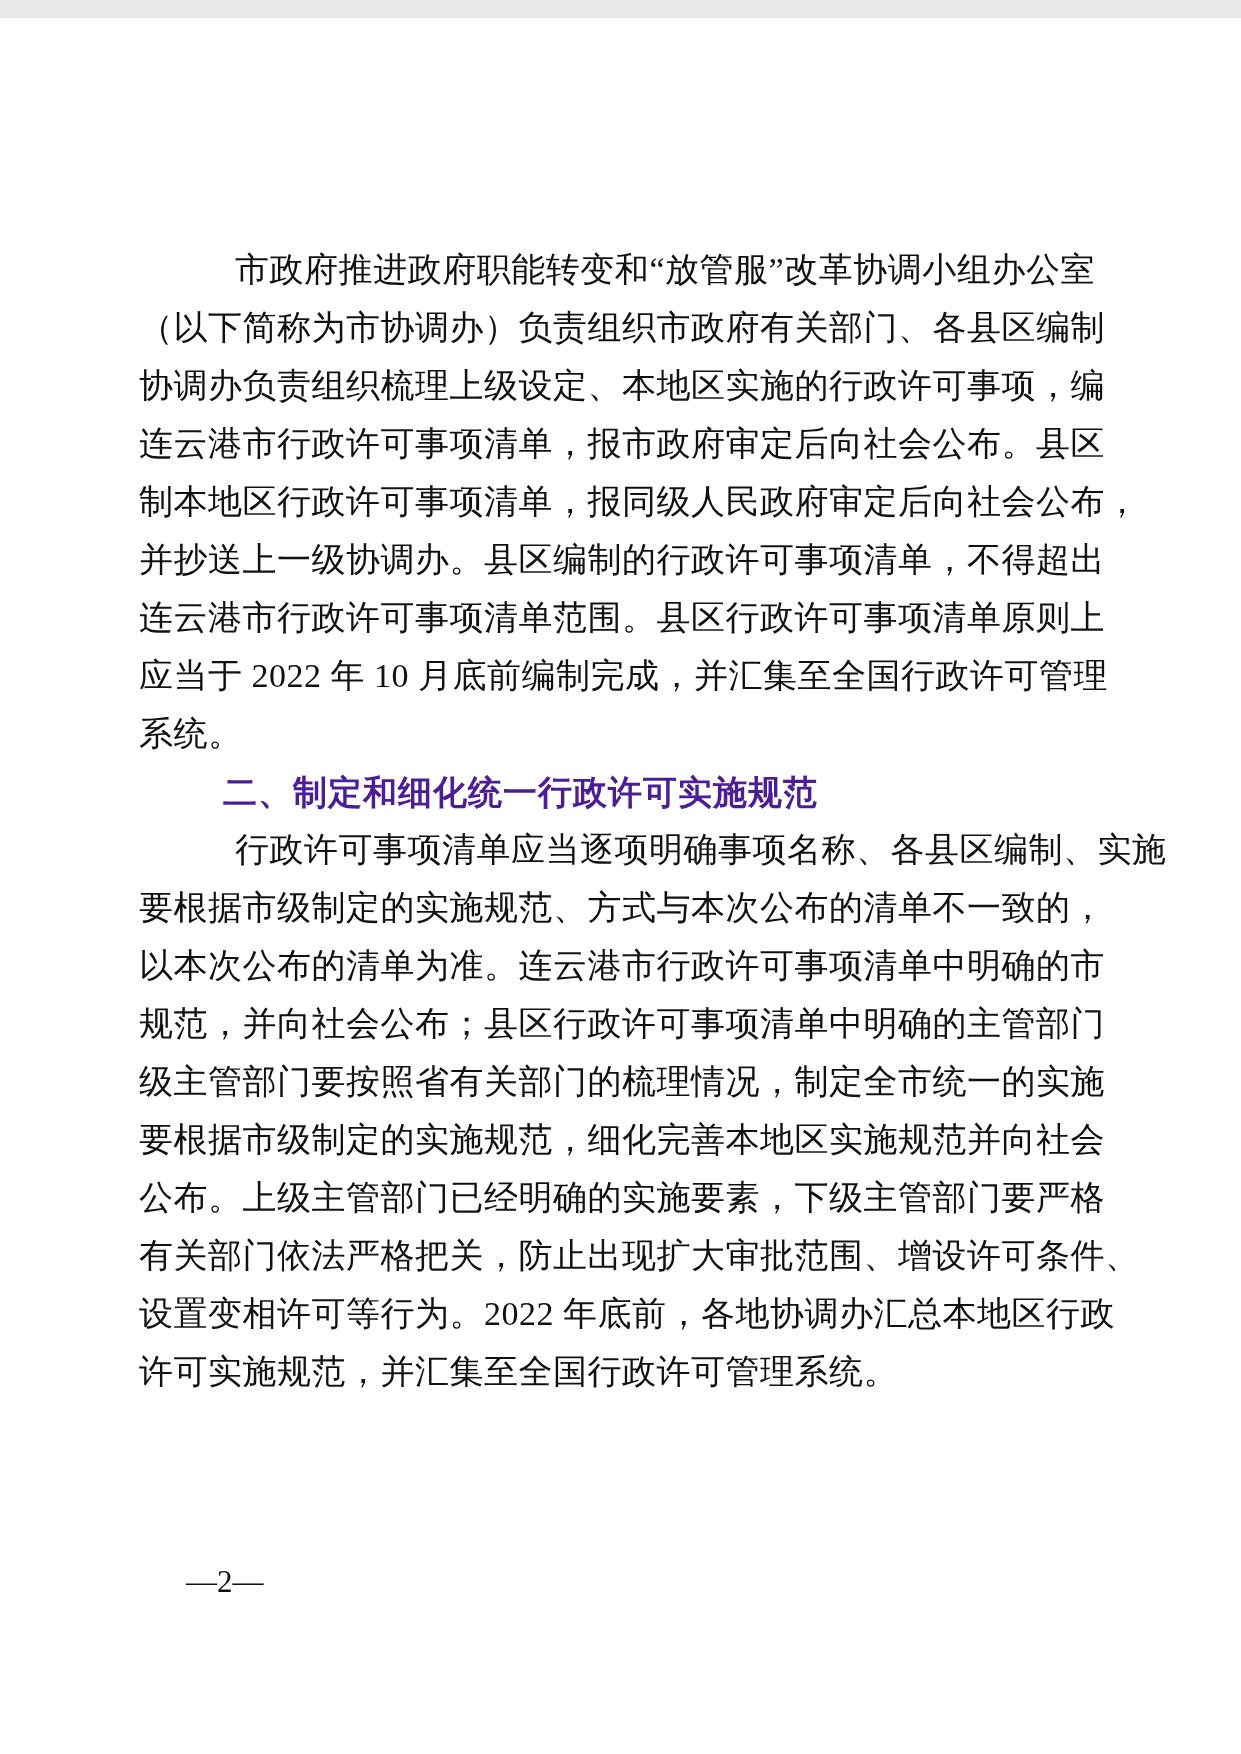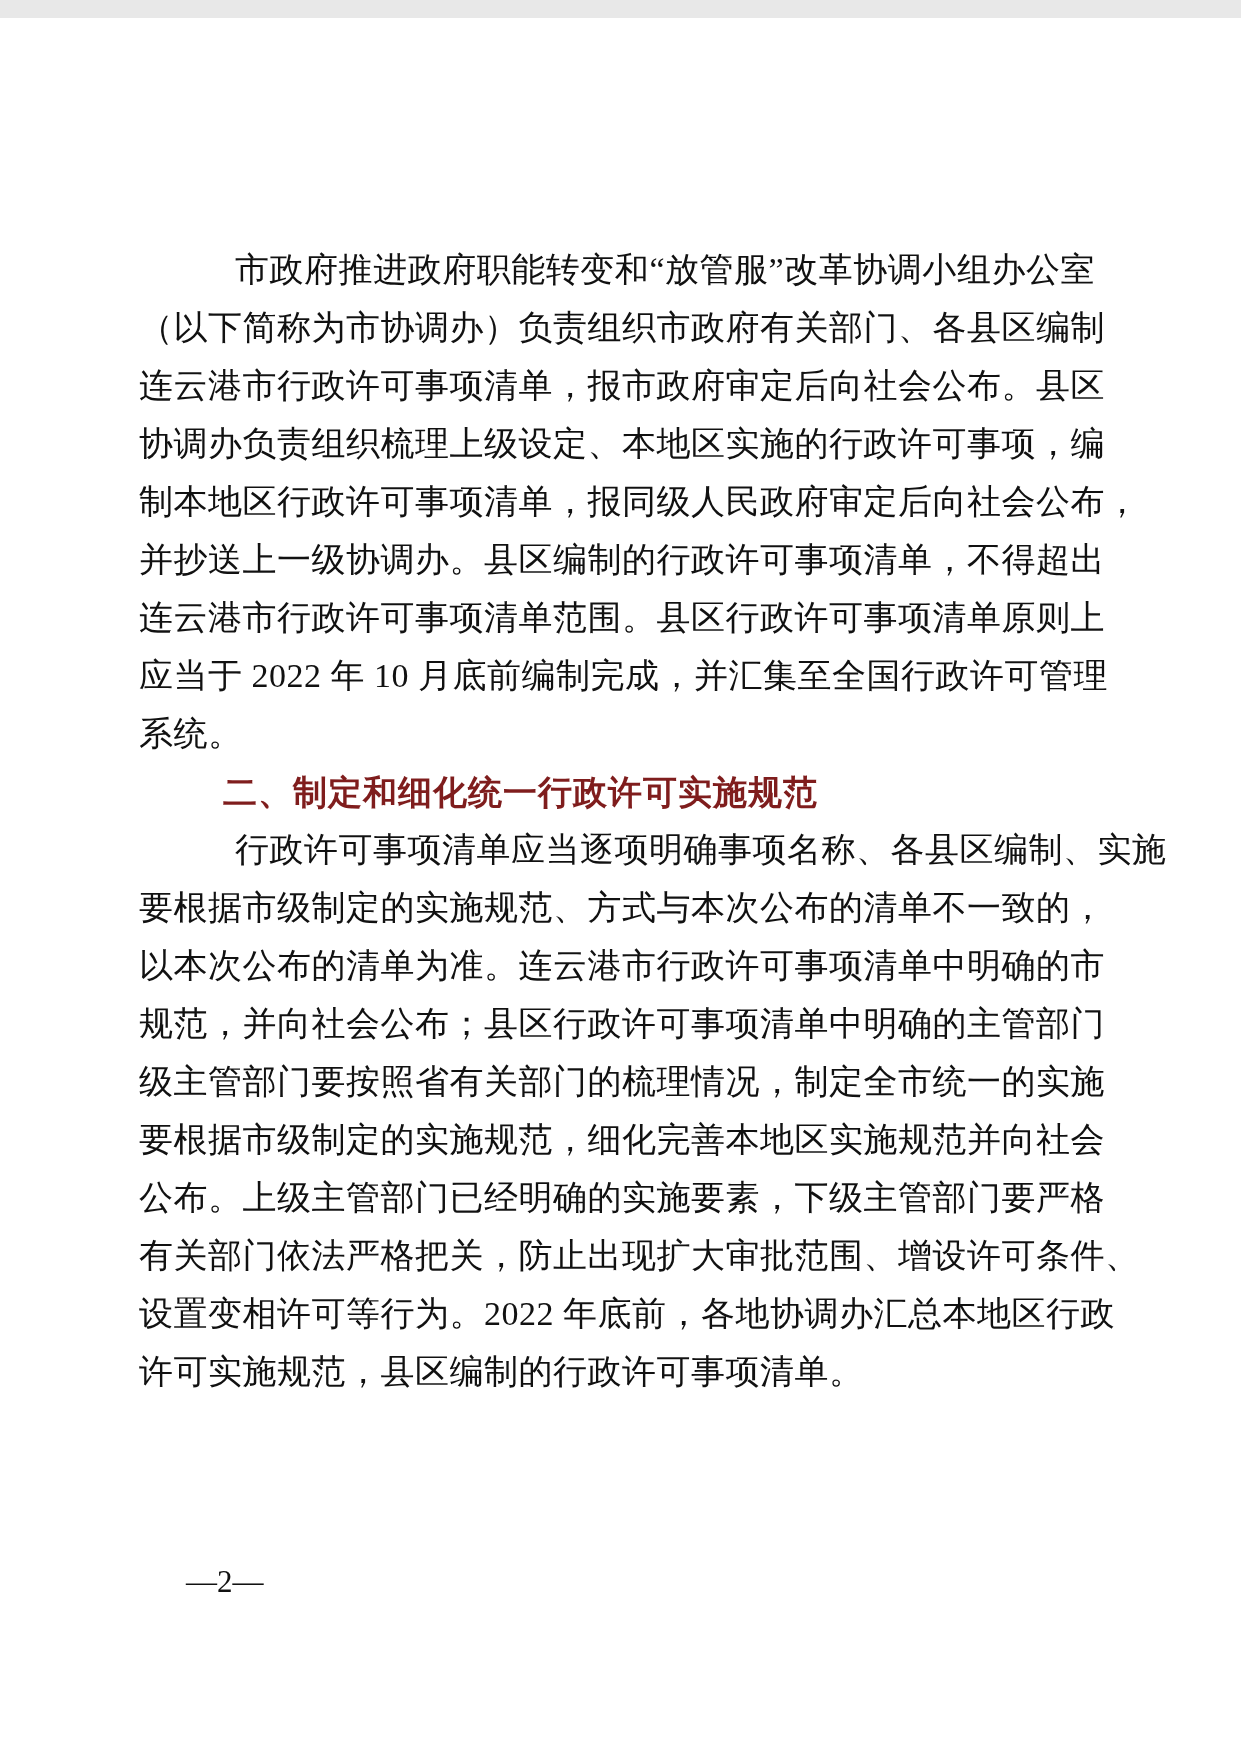--- a/index.html
+++ b/index.html
@@ -38,21 +38,21 @@
   }
   .line.plain {
     text-align: right;
     text-align-last: left;
     -moz-text-align-last: left;
     white-space: normal;
   }
   .heading-line {
     font-family: "Liberation Sans", "DejaVu Sans", sans-serif;
     font-weight: bold;
-    color: #7f1d1d;
+    color: #4c1d95;
     font-size: 34px;
     line-height: 58px;
     height: 58px;
     text-indent: 84px;
     text-align: left;
     letter-spacing: 1px;
   }
   .page-number {
     position: absolute;
     left: 186px;
@@ -64,37 +64,37 @@
   }
 </style>
 </head>
 <body>
 
 <div class="page">
   <div class="text-block">
 
     <div class="line first">市政府推进政府职能转变和“放管服”改革协调小组办公室</div>
     <div class="line">（以下简称为市协调办）负责组织市政府有关部门、各县区编制</div>
+    <div class="line">协调办负责组织梳理上级设定、本地区实施的行政许可事项，编</div>
     <div class="line">连云港市行政许可事项清单，报市政府审定后向社会公布。县区</div>
-    <div class="line">协调办负责组织梳理上级设定、本地区实施的行政许可事项，编</div>
     <div class="line">制本地区行政许可事项清单，报同级人民政府审定后向社会公布，</div>
     <div class="line">并抄送上一级协调办。县区编制的行政许可事项清单，不得超出</div>
     <div class="line">连云港市行政许可事项清单范围。县区行政许可事项清单原则上</div>
     <div class="line">应当于 2022 年 10 月底前编制完成，并汇集至全国行政许可管理</div>
     <div class="line plain">系统。</div>
 
     <div class="heading-line">二、制定和细化统一行政许可实施规范</div>
 
     <div class="line first">行政许可事项清单应当逐项明确事项名称、各县区编制、实施</div>
     <div class="line">要根据市级制定的实施规范、方式与本次公布的清单不一致的，</div>
     <div class="line">以本次公布的清单为准。连云港市行政许可事项清单中明确的市</div>
     <div class="line">规范，并向社会公布；县区行政许可事项清单中明确的主管部门</div>
     <div class="line">级主管部门要按照省有关部门的梳理情况，制定全市统一的实施</div>
     <div class="line">要根据市级制定的实施规范，细化完善本地区实施规范并向社会</div>
     <div class="line">公布。上级主管部门已经明确的实施要素，下级主管部门要严格</div>
     <div class="line">有关部门依法严格把关，防止出现扩大审批范围、增设许可条件、</div>
     <div class="line">设置变相许可等行为。2022 年底前，各地协调办汇总本地区行政</div>
-    <div class="line plain">许可实施规范，县区编制的行政许可事项清单。</div>
+    <div class="line plain">许可实施规范，并汇集至全国行政许可管理系统。</div>
 
   </div>
 
   <div class="page-number">—2—</div>
 </div>
 
 </body></html>

